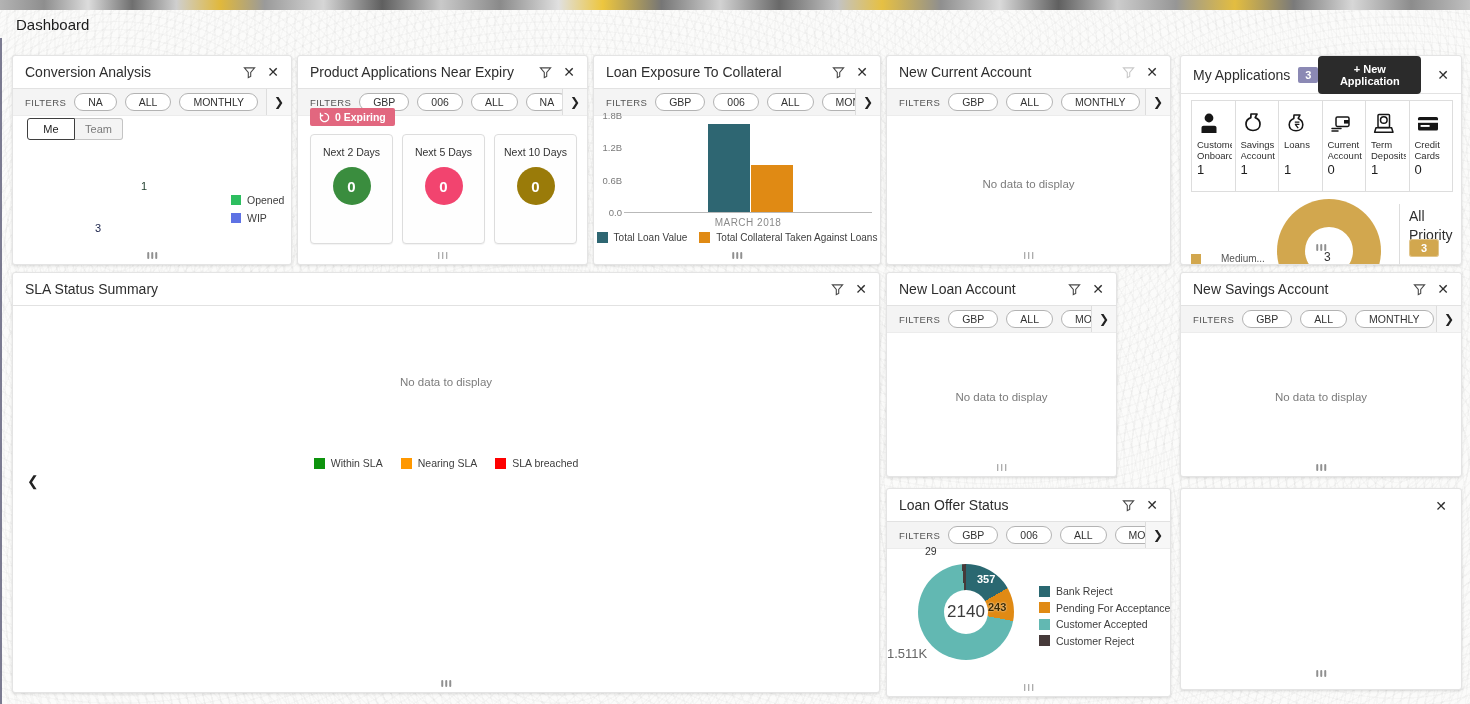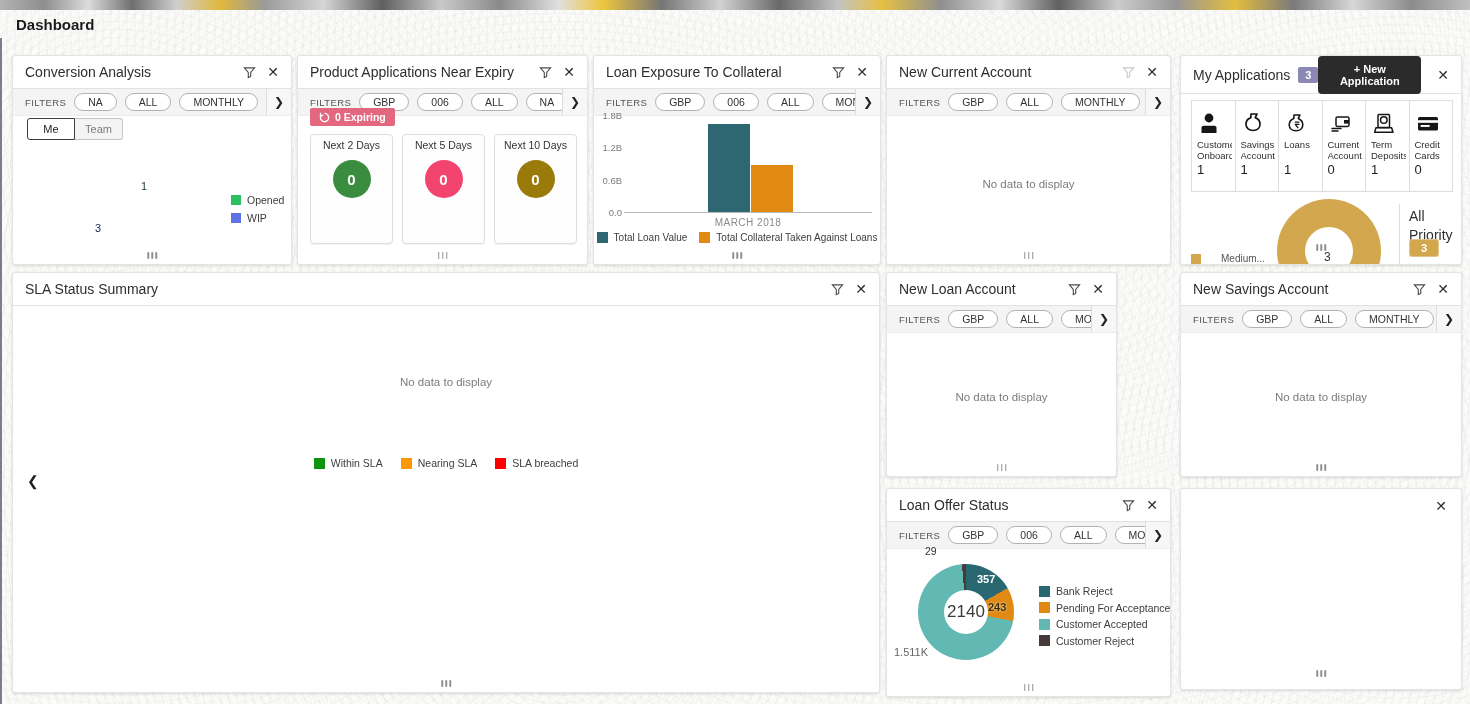--- a/index.html
+++ b/index.html
@@ -10,21 +10,21 @@
     background-image:
       repeating-radial-gradient(circle at 8% 35%, rgba(0,0,0,0.02) 0 1.5px, transparent 1.5px 8px),
       repeating-radial-gradient(circle at 38% 85%, rgba(0,0,0,0.02) 0 1.5px, transparent 1.5px 8px),
       repeating-radial-gradient(circle at 68% 5%, rgba(0,0,0,0.02) 0 1.5px, transparent 1.5px 8px),
       repeating-radial-gradient(circle at 95% 65%, rgba(0,0,0,0.02) 0 1.5px, transparent 1.5px 8px);
     position:relative; color:#333;
   }
   .banner { position:absolute; left:0; top:0; width:1470px; height:10px;
     background:linear-gradient(90deg,#b3b3b3 0,#8e8e8e 3%,#dcdcdc 6%,#6f6f6f 9%,#cfcfcf 12%,#e0b83c 15%,#9a9a9a 18%,#d6d6d6 22%,#5f5f5f 26%,#c9c9c9 30%,#8a8a8a 34%,#e0e0e0 38%,#edc63e 41%,#767676 45%,#d2d2d2 49%,#696969 53%,#c3c3c3 57%,#e6c043 60%,#8f8f8f 64%,#dadada 68%,#606060 72%,#cccccc 76%,#969696 80%,#e3bd40 84%,#7a7a7a 88%,#d7d7d7 92%,#8c8c8c 96%,#c0c0c0 100%); }
   .left-edge { position:absolute; left:0; top:38px; bottom:0; width:2px; background:#5d5d78; opacity:.8; }
-  .page-title { position:absolute; left:16px; top:16px; font-size:15px; font-weight:bold; color:#1b1b1b; }
+  .page-title { position:absolute; left:16px; top:16px; font-size:15px; font-weight:normal; color:#1b1b1b; }
 
   .card { position:absolute; background:#fff; border:1px solid #e4e4e4; border-radius:3px;
           box-shadow:0 1px 3px rgba(0,0,0,.13); overflow:hidden; }
   .chead { position:relative; height:33px; display:flex; align-items:center; padding:0 10px 0 12px;
            border-bottom:1px solid #e2e2e2; }
   .ctitle { font-size:14px; color:#2e2e2e; white-space:nowrap; }
   .hspace { flex:1; }
   .funnel { cursor:pointer; margin-right:9px; display:inline-block; }
   .funnel path { stroke:#4a4a4a; }
   .funnel.dim path { stroke:#c9c9c9; }
@@ -54,21 +54,21 @@
   .tbtn.on { background:#fff; border:1px solid #3f3f3f; border-radius:3px 0 0 3px; color:#1c1c1c; z-index:2; }
   .tbtn.off { background:#f4f4f4; border:1px solid #c4c4c4; border-left:none; border-radius:0 3px 3px 0; color:#7a7a7a; }
 
   .legend-item { display:flex; align-items:center; gap:6px; font-size:10.5px; color:#3d3d3d; white-space:nowrap; }
   .sq { width:11px; height:11px; flex:none; }
 
   .expiry-badge { position:absolute; left:12px; top:52px; background:#e2677f; color:#fff; font-size:10.5px;
                   font-weight:bold; border-radius:2px; padding:3px 9px; display:flex; align-items:center; gap:5px; }
   .ne-tiles { position:absolute; left:12px; top:78px; right:10px; display:flex; gap:9px; }
   .ne-tile { flex:1; border:1px solid #ddd; border-radius:4px; height:110px; text-align:center;
-             padding-top:4px; background:#fefefe; box-shadow:0 1px 1px rgba(0,0,0,.05); }
+             padding-top:11px; background:#fefefe; box-shadow:0 1px 1px rgba(0,0,0,.05); }
   .ne-tile .tl { font-size:10.5px; color:#333; }
   .num-circle { width:38px; height:38px; border-radius:50%; margin:9px auto 0; color:#fff;
                 font-size:15px; font-weight:bold; display:flex; align-items:center; justify-content:center; }
 
   .plot { position:absolute; left:30px; top:60px; width:248px; height:97px; border-bottom:1px solid #b9b9b9; }
   .bar { position:absolute; bottom:0; }
   .ytick { position:absolute; left:6px; width:22px; text-align:right; font-size:9.5px; color:#7a7a7a; }
   .xlab { position:absolute; left:30px; width:248px; top:161px; text-align:center; font-size:10px; color:#8a8a8a; letter-spacing:.5px; }
   .le-legend { position:absolute; left:0; right:0; top:176px; display:flex; justify-content:center; gap:12px; }
   .le-legend .legend-item { font-size:10px; }
@@ -459,21 +459,21 @@
         <span class="chev">❯</span>
       </span>
   </div>
   <div class="donut" style="left: 31px; top: 75px; width: 96px; height: 96px; background: conic-gradient(rgb(42, 104, 113) 0deg, rgb(42, 104, 113) 60.0561deg, rgb(224, 138, 20) 60.0561deg, rgb(224, 138, 20) 100.935deg, rgb(98, 184, 178) 100.935deg, rgb(98, 184, 178) 355.121deg, rgb(70, 58, 58) 355.121deg, rgb(70, 58, 58) 360deg);">
     <div class="hole" style="width:44px;height:44px"></div>
     <div class="dcenter" style="font-size:17px;color:#3c3c3c">2140</div>
   </div>
   <span class="dlabel" style="left:38px;top:56px;color:#333;font-size:10.5px">29</span>
   <span class="dlabel" style="left:90px;top:84px;color:#fff;font-weight:bold">357</span>
   <span class="dlabel" style="left:101px;top:112px;color:#3d2b00;font-weight:bold;text-shadow:0 0 2px #fff">243</span>
-  <span class="dlabel" style="left:7px;top:157px;color:#666;font-size:11px">1.511K</span>
+  <span class="dlabel" style="left:0;top:157px;color:#666;font-size:13px">1.511K</span>
   <div class="lo-legend">
     <span class="legend-item">
         <span class="sq" style="background-color: rgb(42, 104, 113);"></span>
         <span>Bank Reject</span>
       </span>
     <span class="legend-item">
         <span class="sq" style="background-color: rgb(224, 138, 20);"></span>
         <span>Pending For Acceptance</span>
       </span>
     <span class="legend-item">

